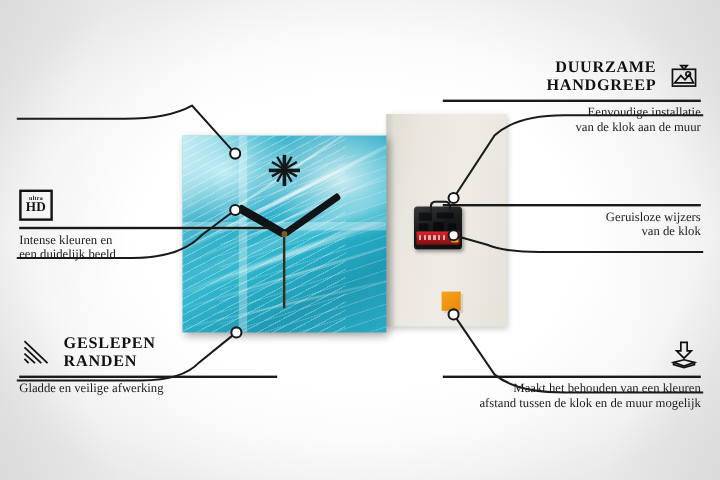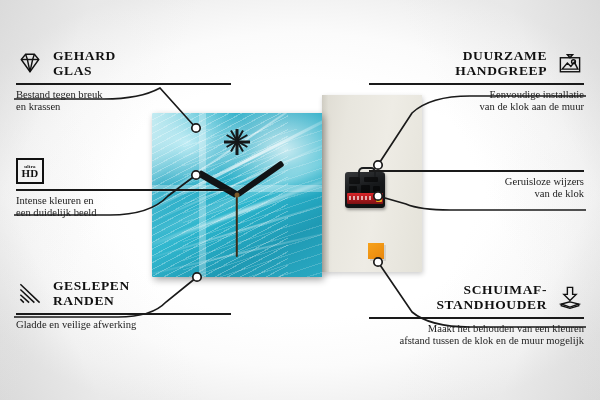--- a/index.html
+++ b/index.html
@@ -174,39 +174,20 @@
     <g fill="#ffffff" stroke="#1a1a1a" stroke-width="1.7">
       <circle cx="196" cy="128" r="4.2"></circle>
       <circle cx="196" cy="175" r="4.2"></circle>
       <circle cx="197" cy="277" r="4.2"></circle>
       <circle cx="378" cy="165" r="4.2"></circle>
       <circle cx="378" cy="196" r="4.2"></circle>
       <circle cx="378" cy="262" r="4.2"></circle>
     </g>
   </svg>
 
-  <div class="co" id="co-gehard">
-    <div class="co-head">
-      <span class="ic">
-        <svg viewBox="0 0 32 28">
-            <g fill="none" stroke="currentColor" stroke-width="1.6">
-          <path d="M6 10 L16 24 L26 10 L21 4 L11 4 Z"></path>
-          <path d="M6 10 H26"></path>
-              <path d="M11 4 L13 10 L16 24"></path>
-              <path d="M21 4 L19 10 L16 24"></path>
-        </g>
-          </svg>
-      </span>
-      <span class="co-title">GEHARD
-GLAS</span>
-    </div>
-    <div class="co-rule"></div>
-    <div class="co-desc">Bestand tegen breuk
-en krassen</div>
-  </div>
 
   <div class="co" id="co-print">
     <div class="co-head">
       <span class="ic hd-badge">
         <span class="u">ultra</span>
           <span class="h">HD</span>
       </span>
     </div>
     <div class="co-rule"></div>
     <div class="co-desc">Intense kleuren en
@@ -253,22 +234,20 @@
   </div>
 
   <div class="co right" id="co-mechanisme">
     <div class="co-rule"></div>
     <div class="co-desc">Geruisloze wijzers
 van de klok</div>
   </div>
 
   <div class="co right" id="co-standhouder">
     <div class="co-head">
-      <span class="co-title">SCHUIMAF-
-STANDHOUDER</span>
       <span class="ic">
         <svg viewBox="0 0 32 28">
             <g fill="none" stroke="currentColor" stroke-width="1.6">
           <path d="M13 3 h6 v8 h4 l-7 7 -7 -7 h4 Z"></path>
           <path d="M16 19.5 L26 22 L16 25.5 L6 22 Z"></path>
           <path d="M6 22 v2 l10 3 10 -3 v-2"></path>
         </g>
           </svg>
       </span>
     </div>

